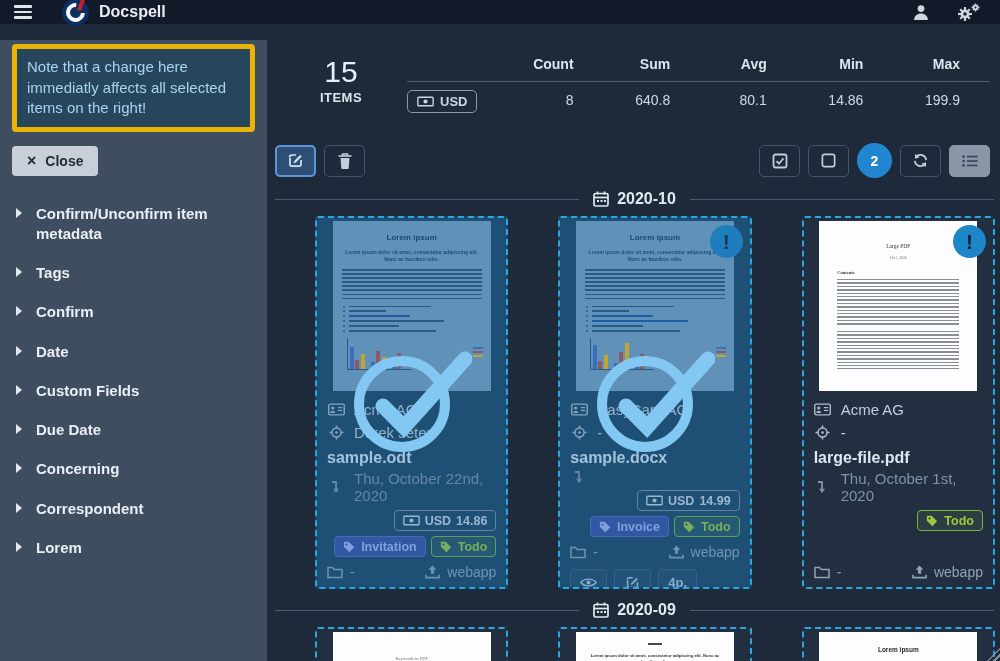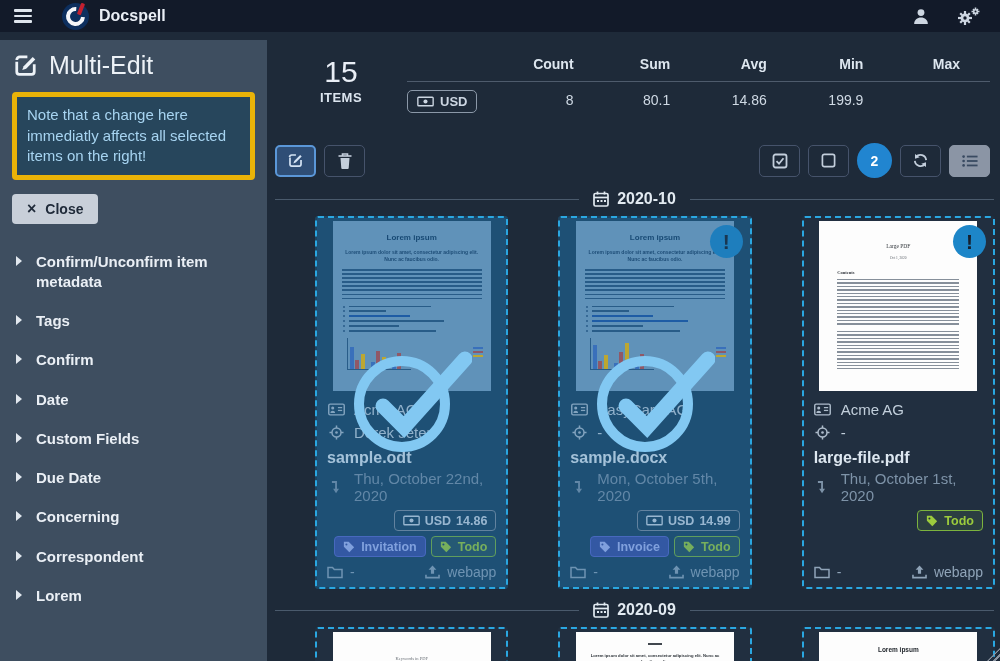--- a/index.html
+++ b/index.html
@@ -1,21 +1,21 @@
 <!DOCTYPE html>
 <html><head>
 <meta charset="utf-8">
 <style>
   * { box-sizing: border-box; margin: 0; padding: 0; }
   html, body { width: 1000px; height: 661px; overflow: hidden; }
   body { font-family: "Liberation Sans", sans-serif; background: #1e2a39; position: relative; }
   svg { display: block; }
 
   
-  .navbar { position: absolute; top: 0; left: 0; right: 0; height: 32px; background: #121a29; display: flex; align-items: center; z-index: 10; text-align: right; }
+  .navbar { position: absolute; top: 0; left: 0; right: 0; height: 24px; background: #121a29; display: flex; align-items: center; z-index: 10; text-align: right; }
   .nav-burger { padding: 10px 14px; color: #dfe6ee; cursor: pointer; }
   .nav-burger .bar { width: 18px; height: 2.5px; background: #dfe6ee; margin: 3px 0; border-radius: 1px; }
   .brand { display: flex; align-items: center; gap: 10px; margin-left: 16px; }
   .logo { width: 27px; height: 27px; border-radius: 50%; background: #0d2f5e; position: relative; }
   .logo-ring { position: absolute; inset: 4px; border-radius: 50%; border: 4.5px solid #f4f6f9; border-right-color: transparent; transform: rotate(-40deg); }
   .logo-slash { position: absolute; top: 0px; right: 6px; width: 4px; height: 12px; background: #c2202f; transform: rotate(22deg); border-radius: 1px; }
   .brand-name { color: #e9eef5; font-weight: bold; font-size: 16px; }
   .nav-right { margin-left: auto; display: flex; align-items: center; gap: 28px; padding-right: 20px; color: #cdd6e1; }
   .nav-right > div { cursor: pointer; }
 
@@ -171,29 +171,20 @@
             <line x1="17.2" y1="5.8" x2="16" y2="7"></line>
         </g>
         <circle cx="18.5" cy="4.5" r="2.6" fill="currentColor"></circle>
         <circle cx="18.5" cy="4.5" r="1" fill="#121a29"></circle>
       </svg>
     </div>
   </div>
 </div>
 
 <div class="sidebar">
-  <div class="side-head">
-    <span>
-      <svg width="25" height="25" viewBox="0 0 20 20">
-          <path d="M3 5.5A2.5 2.5 0 0 1 5.5 3h6M17 9v6a2 2 0 0 1-2 2H5a2 2 0 0 1-2-2V7" fill="none" stroke="currentColor" stroke-width="2.2"></path>
-          <path d="M8.5 10.5 L15.8 3.2 l2 2 -7.3 7.3 -3.1 1.1z" fill="currentColor"></path>
-        </svg>
-    </span>
-    <span>Multi-Edit</span>
-  </div>
   <div class="note-box">Note that a change here immediatly affects all selected items on the right!</div>
   <button class="close-btn">
     <span class="close-x">×</span>
     <span>Close</span>
   </button>
   <div class="accordion">
     <div class="acc-item">
       <span class="caret"></span>
       <span class="acc-label">Confirm/Unconfirm item metadata</span>
     </div>
@@ -249,20 +240,21 @@
       <div class="chip-cell">
         <span class="cur-chip">
           <svg width="17" height="11" viewBox="0 0 20 12">
               <rect x="1" y="1" width="18" height="10" rx="1" fill="none" stroke="currentColor" stroke-width="1.6"></rect>
               <circle cx="10" cy="6" r="2.4" fill="currentColor"></circle>
             </svg>
           <span>USD</span>
         </span>
       </div>
       <div class="st-v">8</div>
+      <div class="st-v">640.8</div>
       <div class="st-v">80.1</div>
       <div class="st-v">14.86</div>
       <div class="st-v">199.9</div>
     </div>
   </div>
 
   <div class="action-row">
     <div class="tbtn active-edit">
       <svg width="17" height="17" viewBox="0 0 20 20">
           <path d="M3 6A2.5 2.5 0 0 1 5.5 3.5h5M16.5 9.5v5a2 2 0 0 1-2 2h-9a2 2 0 0 1-2-2v-8" fill="none" stroke="currentColor" stroke-width="2"></path>
@@ -532,21 +524,20 @@
           <span>-</span>
         </div>
         <div class="item-name">sample.docx</div>
         <div class="date-line">
           <span class="mi">
               <svg width="11" height="14" viewBox="0 0 12 15">
                 <path d="M1 2 h4.5 v8" fill="none" stroke="currentColor" stroke-width="2"></path>
                 <path d="M2.3 9.5 L5.5 14.2 L8.7 9.5z" fill="currentColor"></path>
               </svg>
             </span>
-          <span>Mon, October 5th, 2020</span>
         </div>
         <div class="badges">
           <span class="money-chip">
             <svg width="17" height="11" viewBox="0 0 20 12">
                 <rect x="1" y="1" width="18" height="10" rx="1" fill="none" stroke="currentColor" stroke-width="1.6"></rect>
                 <circle cx="10" cy="6" r="2.4" fill="currentColor"></circle>
               </svg>
             <span>USD</span>
               <span>14.99</span>
           </span>

